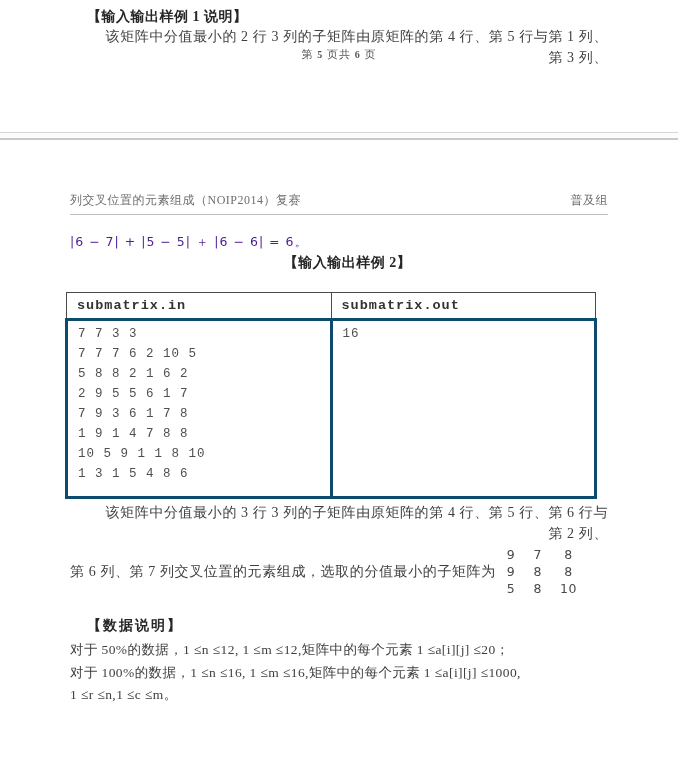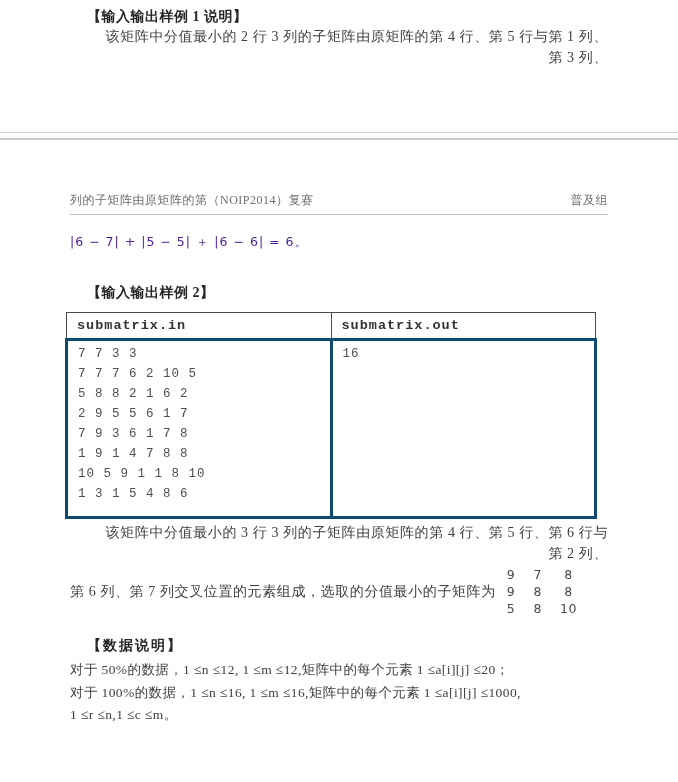--- a/index.html
+++ b/index.html
@@ -44,25 +44,25 @@
   .formula-line2 { margin-top:9px; font-size:13.5px; letter-spacing:1px; line-height:20px; }
   .latin { font-family:"DejaVu Sans","Liberation Sans",sans-serif; font-size:12.5px; color:#4c1d95; }
 
   table.mini-matrix { border-collapse:collapse; margin:0 2px; }
   table.mini-matrix td {
     font-family:"DejaVu Sans","Liberation Sans",sans-serif;
     font-size:12.5px; color:#4a4a4a; text-align:center;
     padding:1px 9px; line-height:15px;
   }
 
-  .sample2-heading { margin-top:32px; }
+  .sample2-heading { margin-top:2px;text-align:center; }
 
   table.io-table {
     border-collapse:collapse; table-layout:fixed;
-    width:532px; margin-left:-5px; margin-top:10px;
+    width:532px; margin-left:-5px; margin-top:20px;
     border:1px solid #4a4a4a;
     background:#fff;
   }
   table.io-table th {
     width:50%;
     border:1px solid #4a4a4a;
     text-align:left; vertical-align:middle;
     font-family:"Liberation Mono","DejaVu Sans Mono",monospace;
     font-size:13.5px; font-weight:bold; color:#333;
     padding:4px 10px; height:27px; letter-spacing:1px;
@@ -83,28 +83,31 @@
   .data-heading { margin-top:20px; letter-spacing:2px; }
   .data-line { font-size:13.5px; line-height:22.5px; letter-spacing:0.4px; color:#3f3f3f; }
   .data-block { margin-top:4px; }
 </style>
 </head>
 <body>
 
 <div class="page page1">
   <div class="sec-heading">【输入输出样例 1 说明】</div>
   <div class="para indent">该矩阵中分值最小的 2 行 3 列的子矩阵由原矩阵的第 4 行、第 5 行与第 1 列、第 3 列、</div>
+  <div class="page-footer">
+    <span>第 </span><b>5</b><span> 页共 </span><b>6</b><span> 页</span>
+  </div>
 </div>
 
 <div class="page-gap"></div>
 
 <div class="page page2">
 
   <div class="running-header">
-    <span>列的子矩阵由原矩阵的第（NOIP2014）复赛</span>
+    <span>列交叉位置的元素组成（NOIP2014）复赛</span>
     <span>普及组</span>
   </div>
 
   <div class="formula-block">
     <div class="formula-line2 latin">|6 − 7| + |5 − 5| ＋ |6 − 6| = 6。</div>
   </div>
 
   <div class="sec-heading sample2-heading">【输入输出样例 2】</div>
 
   <table class="io-table">

